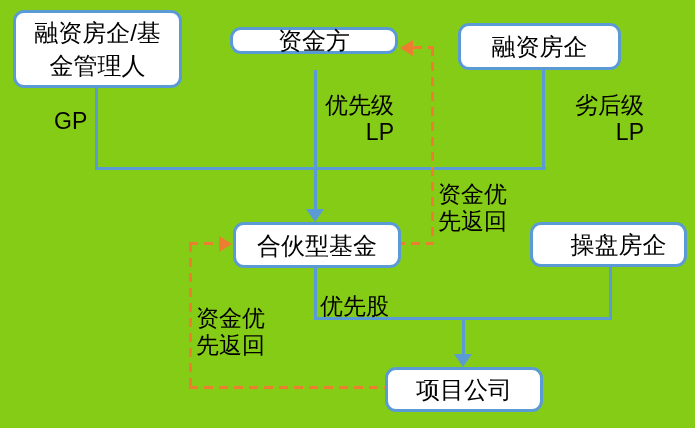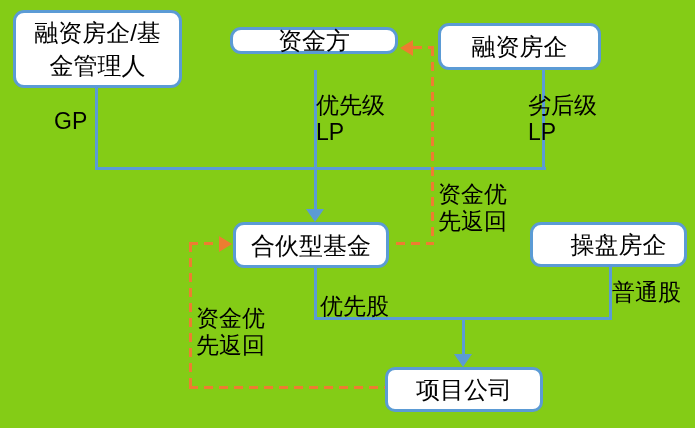--- a/index.html
+++ b/index.html
@@ -49,21 +49,21 @@
     z-index: 2;
   }
   .lbl {
     position: absolute;
     color: #000000;
     font-size: 23px;
     line-height: 27px;
     white-space: pre-line;
     z-index: 4;
   }
-  .lbl.center { text-align: left; }
+  .lbl.center { text-align: right; }
   .tri {
     position: absolute;
     width: 0;
     height: 0;
     z-index: 3;
   }
   .tri-down {
     border-left: 9px solid transparent;
     border-right: 9px solid transparent;
     border-top: 13px solid #5B9BD5;
@@ -103,39 +103,38 @@
   <div class="dash-h" style="left:189px; top:386px; width:197px;"></div>
   <div class="dash-v" style="left:189px; top:243px; height:146px;"></div>
   <div class="dash-h" style="left:189px; top:242px; width:31px;"></div>
   <div class="tri tri-right" style="left:219px; top:236px;"></div>
 
   <div class="node" style="left:13px; top:10px; width:169px; height:78px;">融资房企/基
 金管理人</div>
 
   <div class="node" style="left:230px; top:27px; width:168px; height:27px;">资金方</div>
 
-  <div class="node" style="left:438px; top:23px; width:163px; height:47px;">融资房企</div>
+  <div class="node" style="left:458px; top:23px; width:163px; height:47px;">融资房企</div>
 
-  <div class="node" style="left:233px; top:222px; width:156px; height:46px;">合伙型基金</div>
+  <div class="node" style="left:233px; top:222px; width:168px; height:46px;">合伙型基金</div>
 
   <div class="node" style="left:530px; top:222px; width:157px; height:45px;padding-left:20px;">操盘房企</div>
 
-  <div class="node" style="left:385px; top:367px; width:158px; height:45px;border-radius:10px;">项目公司</div>
+  <div class="node" style="left:385px; top:367px; width:158px; height:45px;">项目公司</div>
 
   <div class="lbl" style="left:54px; top:108px;">GP</div>
 
   <div class="lbl center" style="left:316px; top:92px; width:78px;">优先级
 LP</div>
 
-  <div class="lbl center" style="left:528px; top:92px; width:80px;">劣后级
+  <div class="lbl center" style="left:564px; top:92px; width:80px;">劣后级
 LP</div>
 
   <div class="lbl" style="left:438px; top:181px;">资金优
 先返回</div>
 
   <div class="lbl" style="left:196px; top:305px;">资金优
 先返回</div>
 
   <div class="lbl" style="left:320px; top:293px;">优先股</div>
 
-  <div class="lbl" style="left:612px; top:279px;">普通股</div>
 
 </div>
 
 </body></html>

